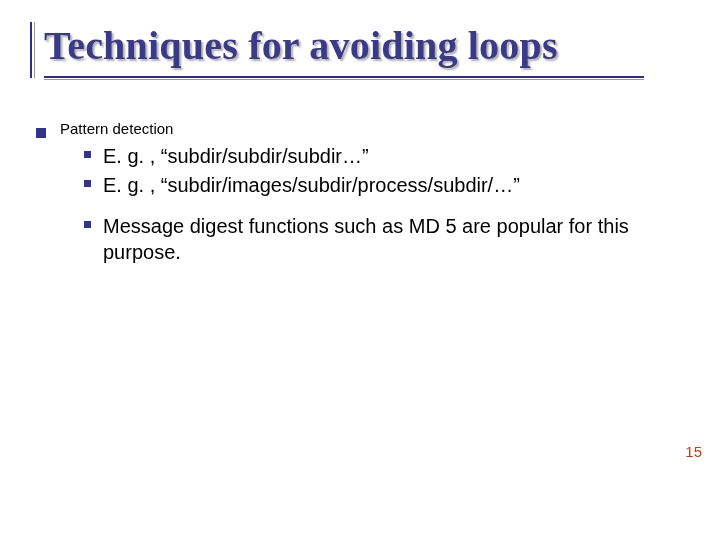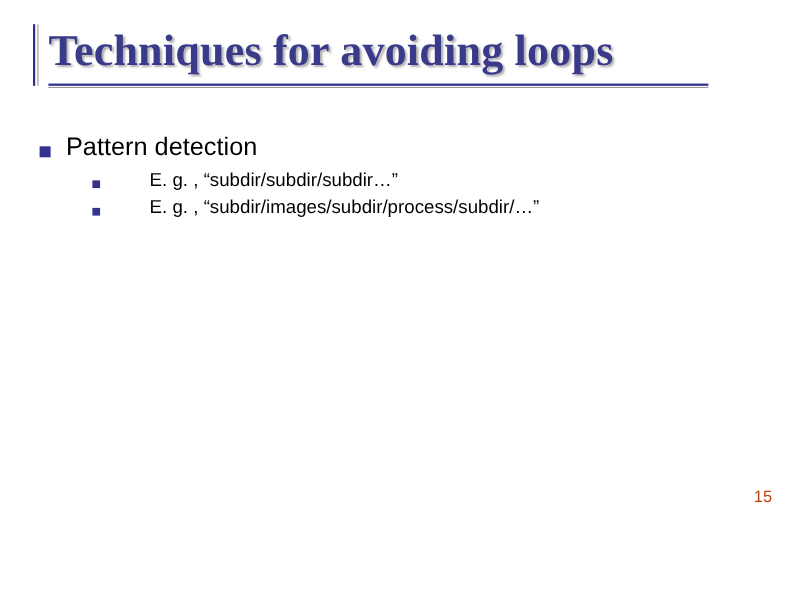--- a/index.html
+++ b/index.html
@@ -54,30 +54,29 @@
   .body {
     position: absolute;
     top: 110px;
     left: 36px;
     right: 30px;
     font-size: 18px;
   }
   .lvl1 {
     margin: 10px 0 6px 0;
     display: flex;
-    align-items: center;
-    font-size: 23px;
+    align-items: flex-start;
+    font-size: 15px;
   }
   .lvl2 {
     margin: 3px 0 3px 48px;
     display: flex;
-    align-items: center;
-    font-size: 17px;
+    align-items: flex-start;
+    font-size: 20px;
     line-height: 1.28;
-    gap: 33px;
   }
   .bullet {
     width: 10px;
     height: 10px;
     background: #33338f;
     flex: 0 0 auto;
     margin-top: 8px;
     margin-right: 14px;
   }
   .bullet.sm {
@@ -128,20 +127,24 @@
         <div class="bullet sm"></div>
         <div class="txt">E. g. , “subdir/subdir/subdir…”</div>
       </div>
       <div class="lvl2">
         <div class="bullet sm"></div>
         <div class="txt">E. g. , “subdir/images/subdir/process/subdir/…”</div>
       </div>
     </div>
 
     <div class="group">
+      <div class="lvl2">
+        <div class="bullet sm"></div>
+        <div class="txt">Message digest functions such as MD 5 are popular for this purpose.</div>
+      </div>
     </div>
 
     <div class="group">
     </div>
 
   </div>
 
   <div class="pagenum">15</div>
 </div>
 

